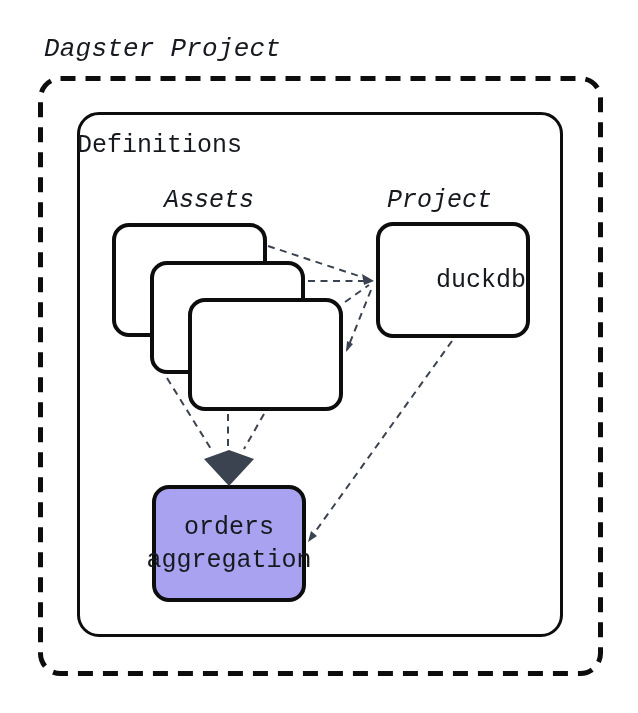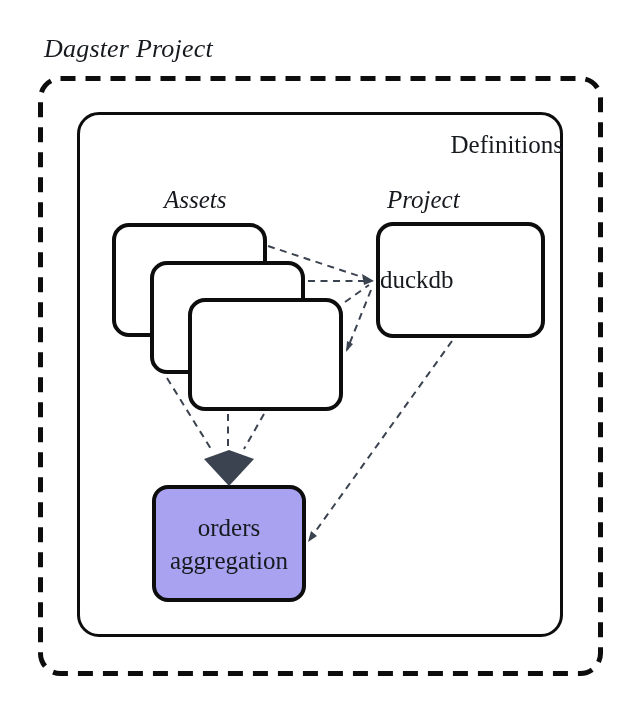--- a/index.html
+++ b/index.html
@@ -2,21 +2,21 @@
 <html><head>
 <meta charset="utf-8">
 <style>
   * { margin: 0; padding: 0; box-sizing: border-box; }
   html, body { background: #ffffff; }
   .canvas {
     position: relative;
     width: 638px;
     height: 713px;
     background: #ffffff;
-    font-family: Liberation Serif, serif;
+    font-family: Liberation Mono, monospace;
     color: #16191e;
     overflow: hidden;
   }
   .title {
     position: absolute;
     left: 44px;
     top: 34px;
     font-size: 26px;
     font-style: italic;
     font-weight: 500;
@@ -30,54 +30,53 @@
     height: 525px;
     border: 3px solid #0d0d0d;
     border-radius: 22px;
     background: #ffffff;
   }
   .definitions-label {
     position: absolute;
     left: 77px;
     top: 131px;
     width: 486px;
-    text-align: right;
+    text-align: left;
     font-size: 25px;
   }
   .group-label {
     position: absolute;
     font-size: 25px;
     font-style: italic;
     font-weight: 500;
   }
   .assets-label  { left: 124px; top: 186px; margin-left: 40px; }
   .resource-label { left: 387px; top: 186px; }
   .node {
     position: absolute;
     background: #ffffff;
     border: 4px solid #0d0d0d;
     border-radius: 17px;
   }
   .asset-1 { left: 112px; top: 223px; width: 155px; height: 114px; }
   .asset-2 { left: 150px; top: 261px; width: 155px; height: 113px; }
   .asset-3 { left: 188px; top: 298px; width: 155px; height: 113px; }
   .duckdb-box {
-    left: 376px; top: 222px; width: 169px; height: 116px;
-    display: flex; align-items: center; justify-content: flex-start;
+    left: 376px; top: 222px; width: 154px; height: 116px;
+    display: flex; align-items: center; justify-content: flex-end;
     font-size: 25px;
   }
   .orders-box {
     left: 152px; top: 485px; width: 154px; height: 117px;
     background: #a8a2f0;
     display: flex; align-items: center; justify-content: center;
     text-align: center;
     font-size: 25px;
     line-height: 1.32;
     padding: 0 6px;
-    border-radius: 16px;
   }
   .overlay {
     position: absolute;
     left: 0; top: 0;
     width: 638px; height: 713px;
     pointer-events: none;
   }
 </style>
 </head>
 <body>

